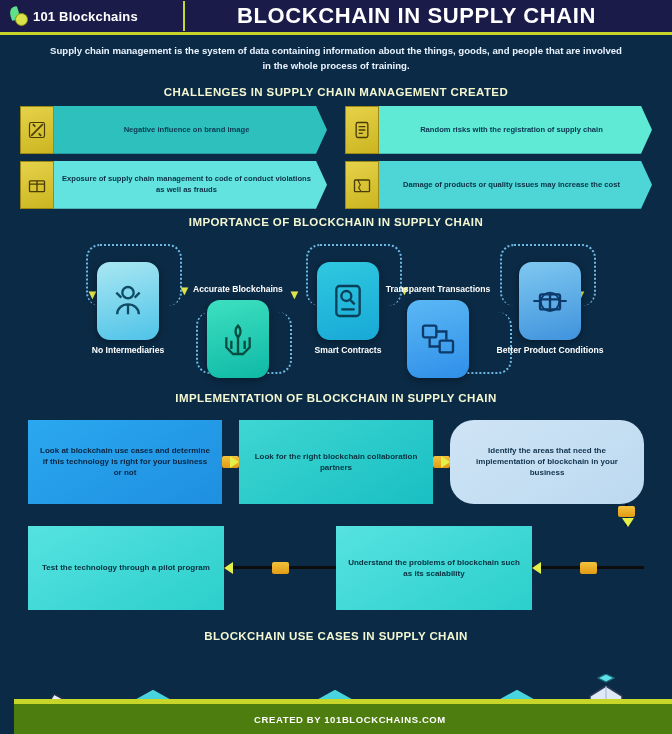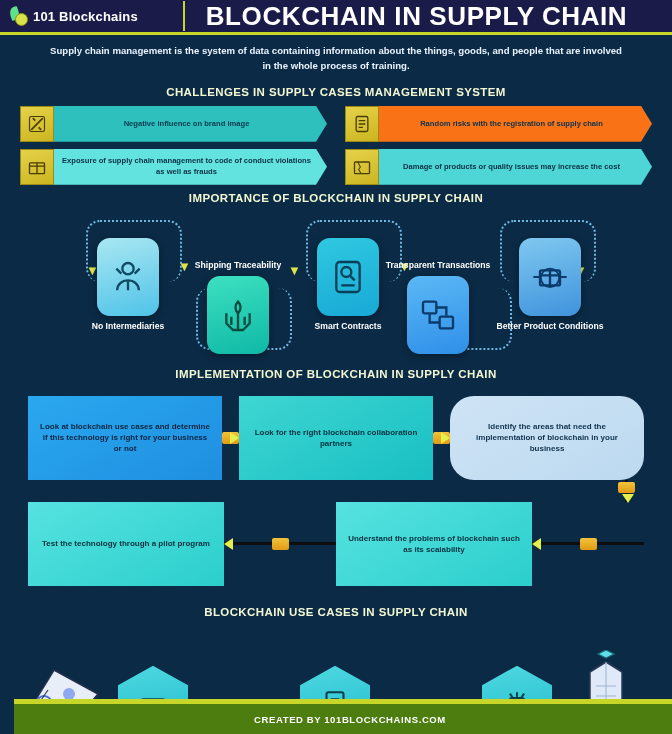--- a/index.html
+++ b/index.html
@@ -23,54 +23,54 @@
     position:absolute;left:2px;top:1px;width:9px;height:13px;
     background:#5fe08a;border-radius:60% 10% 55% 10%;transform:rotate(-18deg);
   }
   .logo-mark .coin{
     position:absolute;left:7px;top:7px;width:11px;height:11px;border-radius:50%;
     background:#d9e24a;border:1px solid #8c9410;
   }
   .logo-text{font-size:13px;font-weight:bold;letter-spacing:.2px;color:#ffffff;white-space:nowrap;}
   .hdr-div{width:2px;height:30px;background:#c8d62a;}
   .hdr-title{
-    flex:1;text-align:center;font-size:26px;font-weight:bold;letter-spacing:.6px;
+    flex:1;text-align:center;font-size:22px;font-weight:bold;letter-spacing:.6px;
     color:#ffffff;padding-right:24px;
   }
 
   
   .intro{
     padding:9px 46px 6px 46px;text-align:center;
     font-size:9.6px;font-weight:bold;line-height:1.55;color:#e9f3ff;
   }
 
   
   .sec-title{
     text-align:center;font-size:11.5px;font-weight:bold;letter-spacing:.4px;
     color:#f3f7d2;margin:6px 0 8px 0;
   }
 
   
   .challenges{padding:0 20px;}
   .ch-row{display:flex;gap:18px;margin-bottom:7px;}
-  .ch-item{flex:1;display:flex;align-items:stretch;height:36px;}
+  .ch-item{flex:1;display:flex;align-items:stretch;height:48px;}
   .ch-icon{
     width:32px;flex:none;background:linear-gradient(160deg,#e6d24a,#cbb520);
     display:flex;align-items:center;justify-content:center;
     border:1px solid #9d8a14;
   }
   .ch-icon svg{width:20px;height:20px;}
   .ch-body{
     flex:1;display:flex;align-items:center;justify-content:center;text-align:center;
     padding:2px 16px 2px 8px;font-size:7.6px;font-weight:bold;line-height:1.35;
     color:#0d2236;
     clip-path:polygon(0 0, calc(100% - 11px) 0, 100% 50%, calc(100% - 11px) 100%, 0 100%);
   }
   .ch-1 .ch-body{background:#2ec0bd;color:#0c3a52;}
-  .ch-2 .ch-body{background:#f97316;color:#0b3350;}
+  .ch-2 .ch-body{background:#5eead4;color:#0b3350;}
   .ch-3 .ch-body{background:#63e3e0;color:#0b3044;}
   .ch-4 .ch-body{background:#4ed6d6;color:#0b3044;}
 
   
   .importance{position:relative;height:150px;margin-top:2px;}
   .imp-track{position:absolute;left:0;top:0;width:672px;height:150px;}
   .imp-item{position:absolute;width:108px;text-align:center;}
   .imp-tile{
     width:62px;height:78px;border-radius:13px;margin:0 auto;
     display:flex;align-items:center;justify-content:center;
@@ -155,21 +155,21 @@
           <span class="coin"></span>
       </span>
       <span class="logo-text">101 Blockchains</span>
     </div>
     <div class="hdr-div"></div>
     <div class="hdr-title">BLOCKCHAIN IN SUPPLY CHAIN</div>
   </div>
 
   <div class="intro">Supply chain management is the system of data containing information about the things, goods, and people that are involved in the whole process of training.</div>
 
-  <div class="sec-title">CHALLENGES IN SUPPLY CASES MANAGEMENT SYSTEM</div>
+  <div class="sec-title">CHALLENGES IN SUPPLY CHAIN MANAGEMENT CREATED</div>
   <div class="challenges">
     <div class="ch-row">
       <div class="ch-item ch-1">
         <div class="ch-icon">
           <svg viewBox="0 0 24 24" fill="none" stroke="#4a3c05" stroke-width="2">
             <path d="M5 19 L19 5"></path>
               <path d="M7 5 L10 8"></path>
               <path d="M14 16 L17 19"></path>
             <rect x="3" y="3" width="18" height="18" rx="2" stroke-width="1.4"></rect>
           </svg>
@@ -229,21 +229,21 @@
           <svg viewBox="0 0 24 24" fill="none" stroke="#0e4b63" stroke-width="1.4">
             <circle cx="12" cy="7" r="3.4"></circle>
             <path d="M5.5 20c0-3.6 2.9-6 6.5-6s6.5 2.4 6.5 6"></path>
             <path d="M12 14v6M8 10L5 7M16 10l3-3"></path>
           </svg>
         </div>
         <div class="imp-label">No Intermediaries</div>
       </div>
 
       <div class="imp-item" style="left:184px;top:48px;">
-        <div class="imp-label" style="margin:0 0 5px 0;">Shipping Traceability</div>
+        <div class="imp-label" style="margin:0 0 5px 0;">Accurate Blockchains</div>
         <div class="imp-tile tile-b">
           <svg viewBox="0 0 24 24" fill="none" stroke="#064d42" stroke-width="1.4">
             <path d="M12 4c-2 2-2 5 0 7 2-2 2-5 0-7z"></path>
             <path d="M5 11v6l4 4h6l4-4v-6"></path>
             <path d="M8 13v5M16 13v5M12 11v10"></path>
           </svg>
         </div>
       </div>
 
       <div class="imp-item" style="left:294px;top:26px;">

